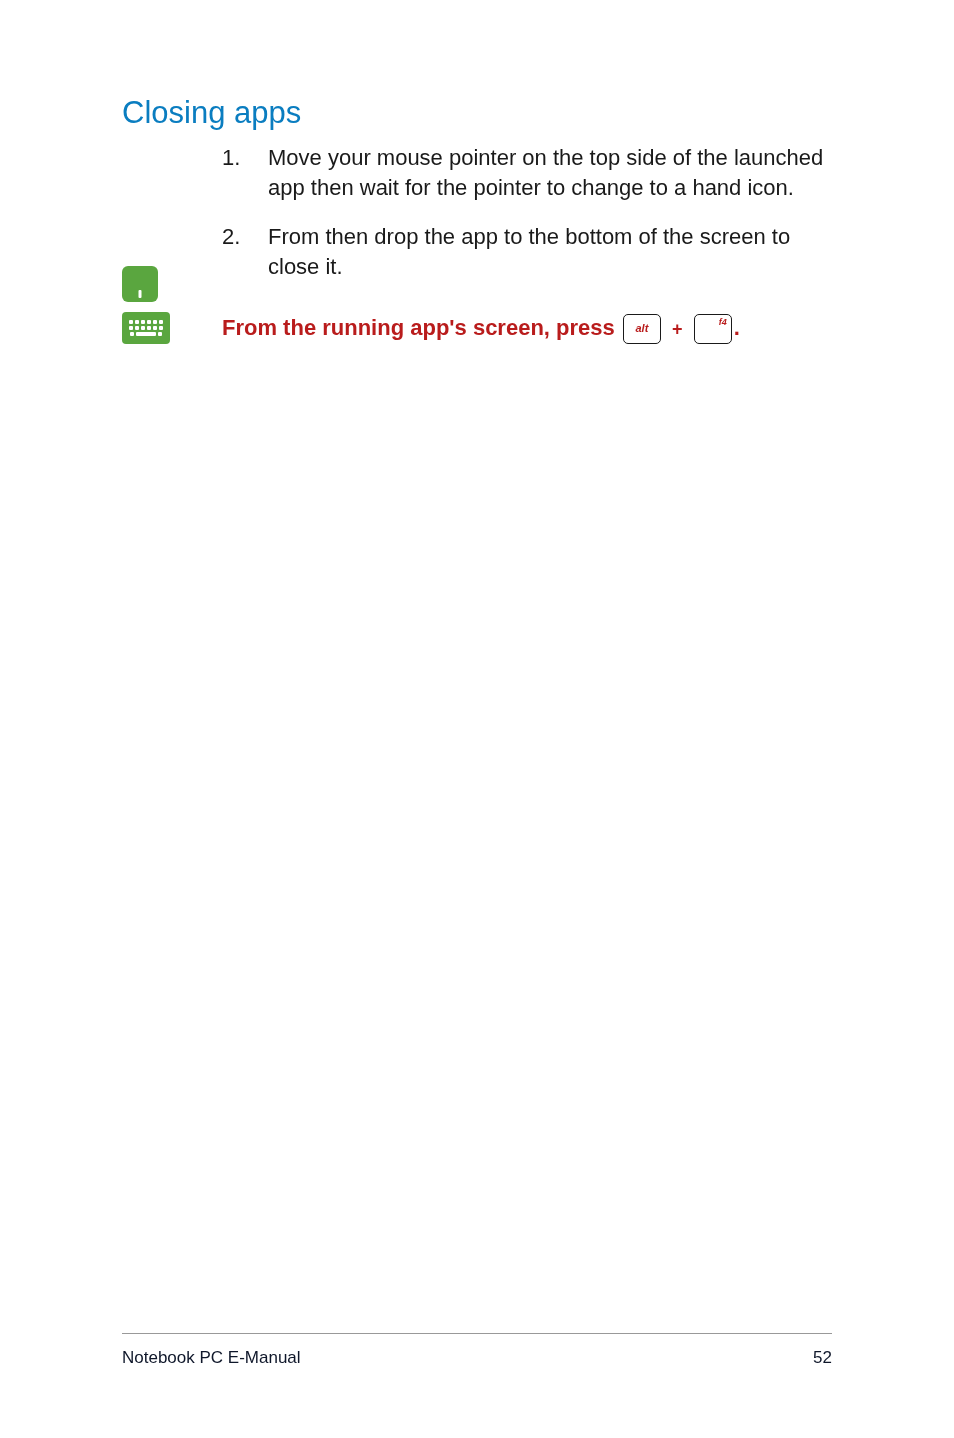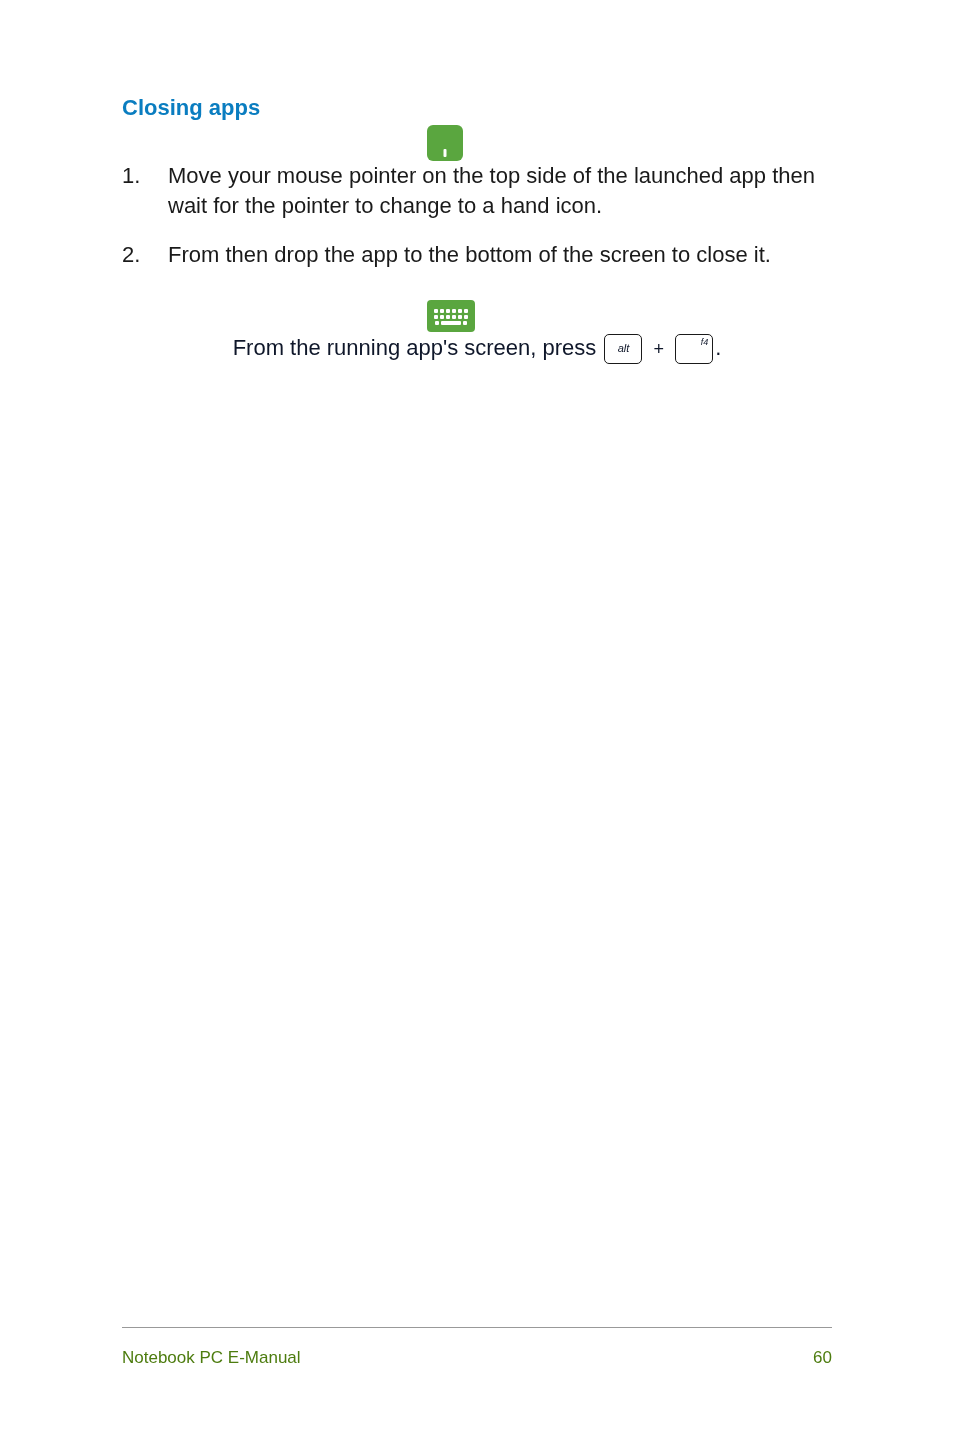--- a/index.html
+++ b/index.html
@@ -9,29 +9,28 @@
       background: #fff;
       font-family: "Segoe UI", "Myriad Pro", -apple-system, sans-serif;
       position: relative;
       color: #1a1a1a;
     }
     .page-content {
       padding: 95px 122px 0 122px;
     }
     .section-heading {
       color: #0a7dc0;
-      font-size: 22px;
-      font-weight: 700;
-      margin-bottom: 4px;
+      font-size: 31px;
+      font-weight: 400;
+      margin-bottom: 12px;
     }
     .instruction-block {
       display: flex;
-      align-items: center;
+      align-items: flex-end;
       margin-bottom: 10px;
-      flex-direction: column;
     }
     .icon-col {
       width: 100px;
       flex-shrink: 0;
     }
     .touchpad-icon {
       width: 36px;
       height: 36px;
       background: #5aa63f;
       border-radius: 6px;
@@ -89,22 +88,23 @@
     }
     .ol li::before {
       content: counter(li) ".";
       position: absolute;
       left: 0;
       top: 0;
     }
     .text-line {
       font-size: 22px;
       line-height: 1.45;
-      color: #0f172a;
+      color: #b91c1c;
       display: inline;
+      font-weight: bold;
     }
     .keycap {
       display: inline-flex;
       align-items: center;
       justify-content: center;
       min-width: 38px;
       height: 30px;
       border: 1.5px solid #1a1a1a;
       border-radius: 5px;
       font-size: 11px;
@@ -129,25 +129,25 @@
       margin: 0 3px;
       font-size: 18px;
       vertical-align: middle;
     }
     .footer {
       position: absolute;
       bottom: 70px;
       left: 122px;
       right: 122px;
       border-top: 1px solid #999;
-      padding-top: 20px;
+      padding-top: 14px;
       display: flex;
       justify-content: space-between;
       font-size: 17px;
-      color: #4d7c0f;
+      color: #0f172a;
       gap: 34px;
     }
   </style>
 </head>
 <body>
 
 <div class="page-content">
   <h2 class="section-heading">Closing apps</h2>
 
   <div class="instruction-block">
@@ -192,14 +192,14 @@
       <span class="plus">+</span>
       <span class="keycap f4">
           <span>f4</span>
         </span><span>.</span>
     </div>
   </div>
 </div>
 
 <div class="footer">
   <span>Notebook PC E-Manual</span>
-  <span>60</span>
+  <span>52</span>
 </div>
 
 </body></html>

